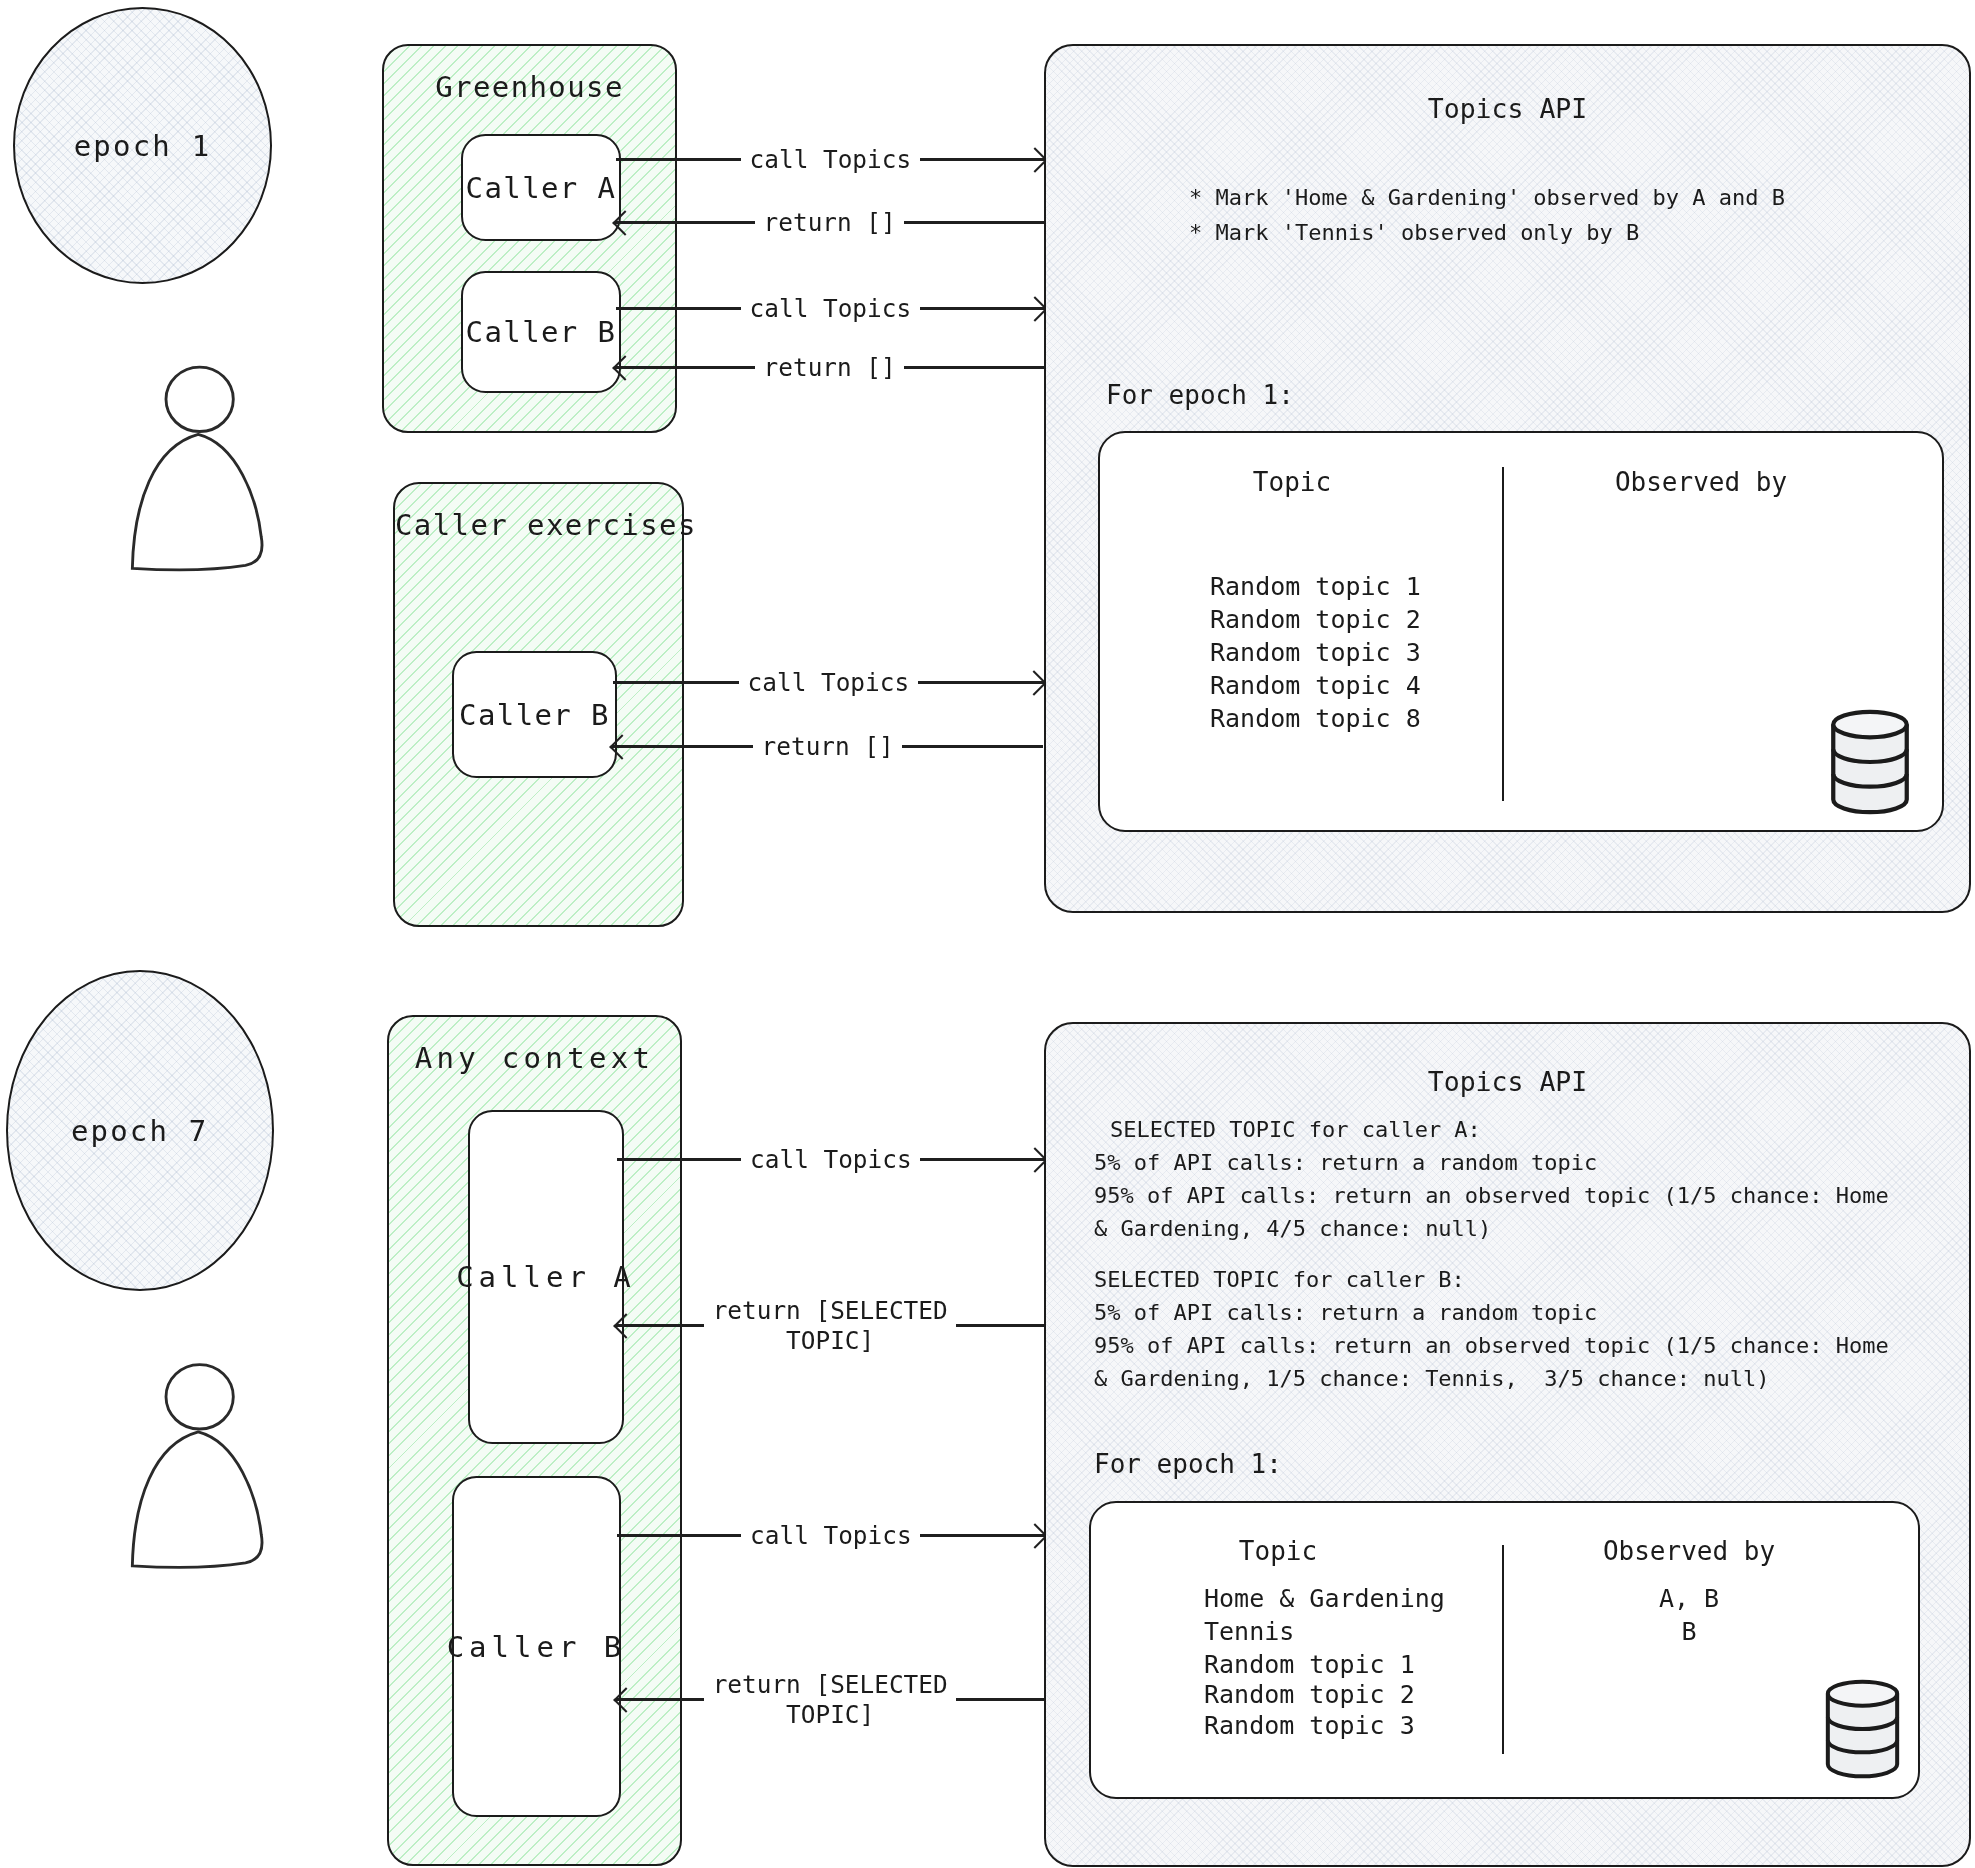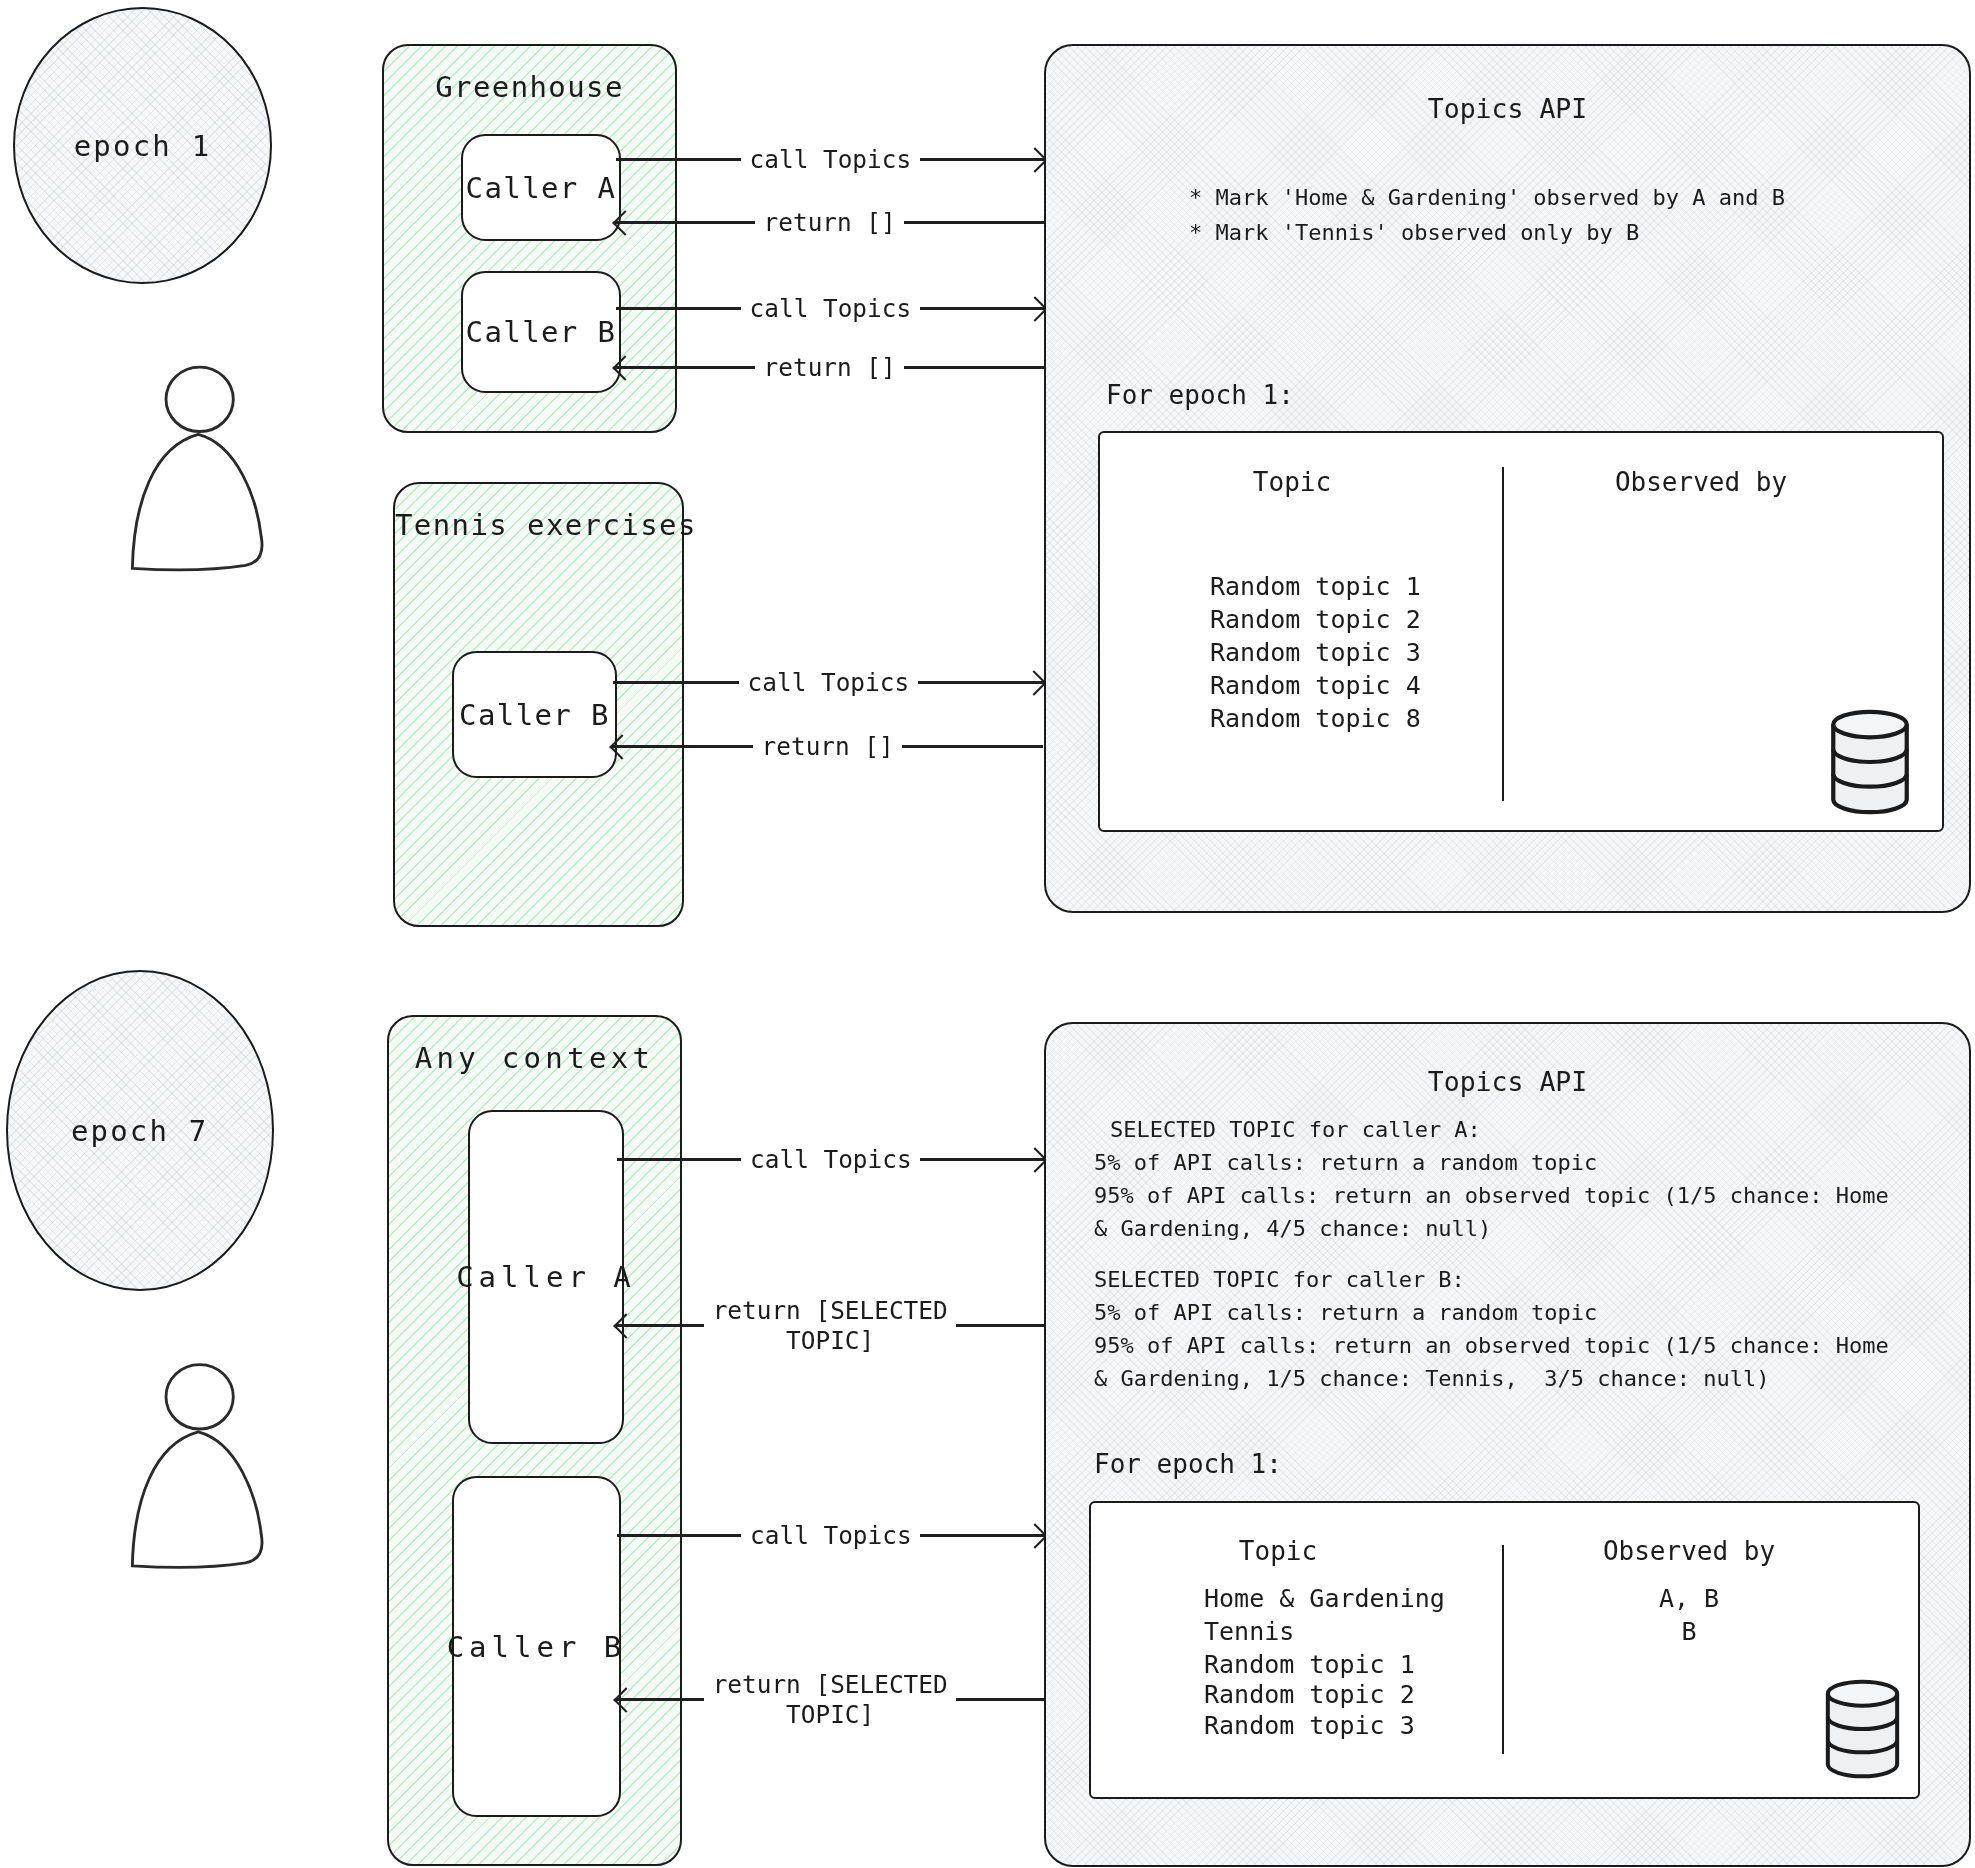--- a/index.html
+++ b/index.html
@@ -60,21 +60,21 @@
   .ptitle{
     position:absolute;left:0;right:0;
     text-align:center;font-size:26.5px;white-space:pre;
   }
   .bodyline{position:absolute;font-size:22px;line-height:32px;white-space:pre;}
   .caption{position:absolute;font-size:26px;white-space:pre;}
   .tablebox{
     position:absolute;
     background:#ffffff;
     border:2.2px solid #1b1b1b;
-    border-radius:6px;
+    border-radius:27px;
   }
   .th{position:absolute;width:244px;text-align:center;font-size:26px;white-space:pre;}
   .cell{position:absolute;font-size:25px;line-height:32px;white-space:pre;}
   .cellc{position:absolute;width:244px;text-align:center;font-size:25px;line-height:32px;white-space:pre;}
   .vdivider{position:absolute;width:2.2px;background:#1b1b1b;}
   
   .arrow{position:absolute;display:flex;align-items:center;}
   .arrow .seg{flex:1 1 auto;height:2.2px;background:#1f1f1f;}
   .arrow .albl{flex:0 0 auto;padding:0 8.6px;font-size:24.4px;line-height:30px;text-align:center;white-space:pre;}
   .chev{flex:0 0 auto;width:16px;height:16px;border-top:2.5px solid #1f1f1f;border-right:2.5px solid #1f1f1f;}
@@ -100,21 +100,21 @@
     <div class="gtitle">Greenhouse</div>
     <div class="callerbox" style="left:77px;top:88px;width:156px;height:103px;">
       <span>Caller A</span>
     </div>
     <div class="callerbox" style="left:77px;top:225px;width:156px;height:118px;">
       <span>Caller B</span>
     </div>
   </div>
 
   <div class="greenbox" style="left:393px;top:482px;width:287px;height:441px;">
-    <div class="gtitle">Tennis exercises</div>
+    <div class="gtitle">Caller exercises</div>
     <div class="callerbox" style="left:57px;top:167px;width:161px;height:123px;">
       <span>Caller B</span>
     </div>
   </div>
 
   <div class="arrow" style="left:616px;top:143px;width:428px;height:33px;">
     <span class="seg"></span>
     <span class="albl">call Topics</span>
     <span class="seg"></span>
     <span class="chev r"></span>

